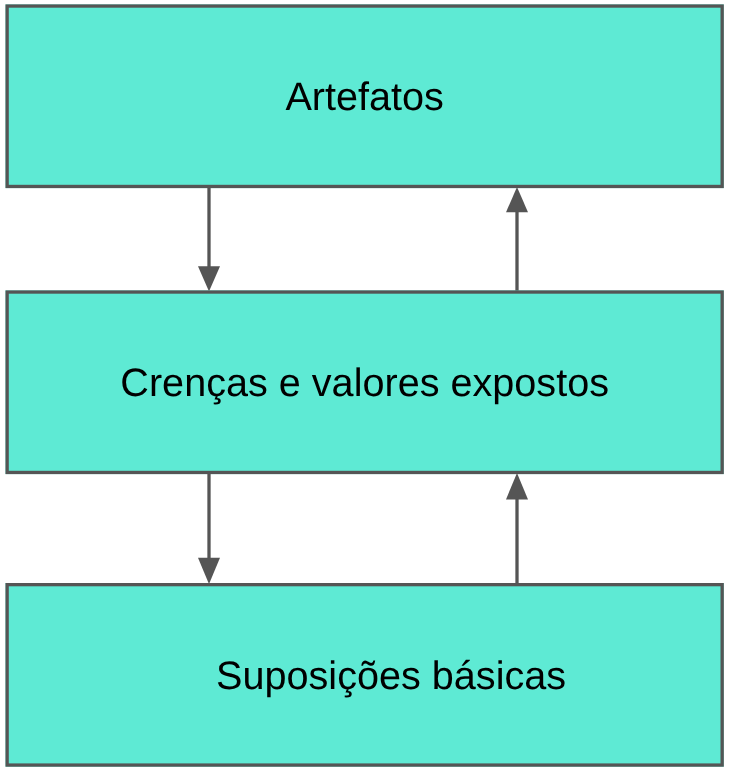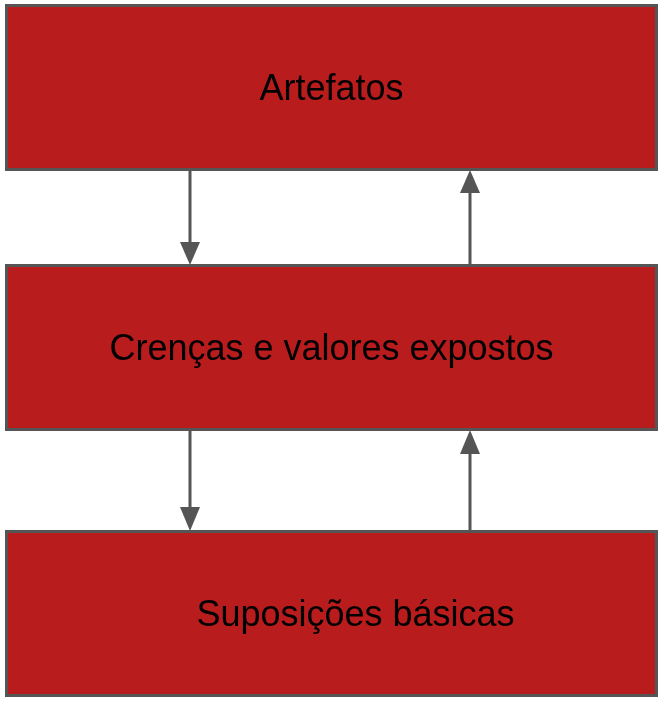--- a/index.html
+++ b/index.html
@@ -19,21 +19,21 @@
     width: 668px;
     height: 704px;
     background: #ffffff;
   }
 
   .level-box {
     position: absolute;
     left: 5px;
     width: 653px;
     box-sizing: border-box;
-    background: #b91c1c;
+    background: #5eead4;
     border: 3px solid #555555;
     display: flex;
     align-items: center;
     justify-content: center;
   }
 
   .level-label {
     font-family: "Liberation Sans", sans-serif;
     font-size: 36px;
     font-weight: 400;

